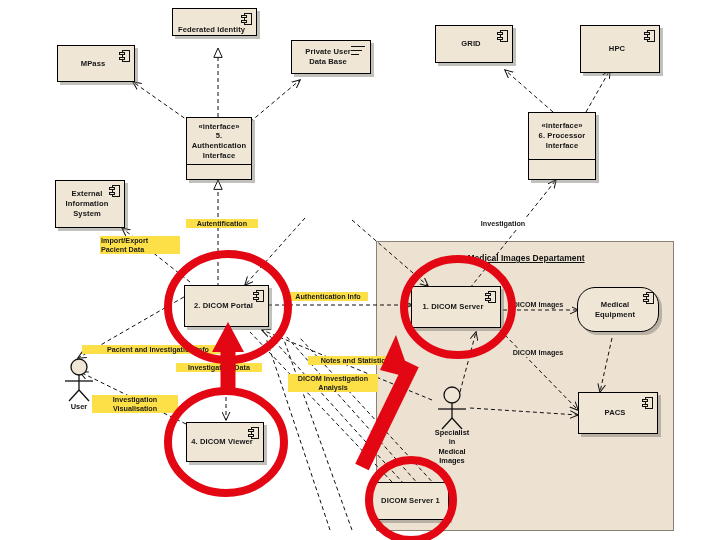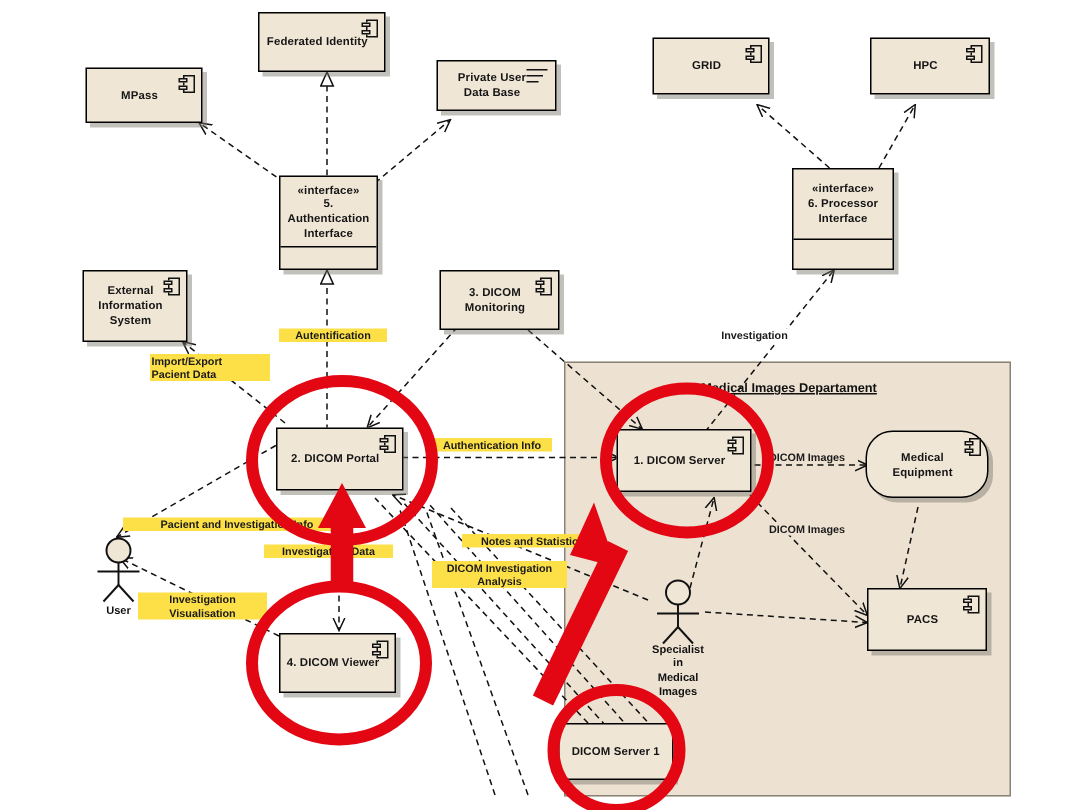--- a/index.html
+++ b/index.html
@@ -172,21 +172,21 @@
 
       <line x1="392" y1="482" x2="250" y2="332"></line>
       <line x1="404" y1="484" x2="268" y2="334"></line>
       <line x1="420" y1="486" x2="286" y2="336"></line>
       <line x1="436" y1="486" x2="300" y2="338"></line>
       <line x1="330" y1="530" x2="266" y2="338"></line>
       <line x1="352" y1="530" x2="284" y2="340"></line>
     </g>
   </svg>
 
-  <div class="comp" style="left:172px;top:8px;width:85px;height:40px;">
+  <div class="comp" style="left:172px;top:8px;width:85px;height:28px;align-items:flex-end;">
     <span class="label">Federated Identity</span>
     <span class="compicon">
         <span class="body"></span>
         <span class="tab t1"></span>
         <span class="tab t2"></span>
       </span>
   </div>
 
   <div class="comp" style="left:57px;top:45px;width:78px;height:37px;">
     <span class="label">MPass</span>
@@ -209,21 +209,21 @@
 
   <div class="comp" style="left:435px;top:25px;width:78px;height:38px;">
     <span class="label">GRID</span>
     <span class="compicon">
         <span class="body"></span>
         <span class="tab t1"></span>
         <span class="tab t2"></span>
       </span>
   </div>
 
-  <div class="comp" style="left:580px;top:25px;width:80px;height:38px;">
+  <div class="comp" style="left:580px;top:25px;width:80px;height:48px;">
     <span class="label">HPC</span>
     <span class="compicon">
         <span class="body"></span>
         <span class="tab t1"></span>
         <span class="tab t2"></span>
       </span>
   </div>
 
   <div class="comp iface" style="left:186px;top:117px;width:66px;height:63px;">
     <div class="title-cell">
@@ -245,29 +245,20 @@
     <span class="label">External
 Information
 System</span>
     <span class="compicon">
         <span class="body"></span>
         <span class="tab t1"></span>
         <span class="tab t2"></span>
       </span>
   </div>
 
-  <div class="comp" style="left:293px;top:180px;width:80px;height:40px;">
-    <span class="label">3. DICOM
-Monitoring</span>
-    <span class="compicon">
-        <span class="body"></span>
-        <span class="tab t1"></span>
-        <span class="tab t2"></span>
-      </span>
-  </div>
 
   <div class="comp" style="left:184px;top:285px;width:85px;height:42px;align-items:center;">
     <span class="label">2. DICOM Portal</span>
     <span class="compicon">
         <span class="body"></span>
         <span class="tab t1"></span>
         <span class="tab t2"></span>
       </span>
   </div>
 

